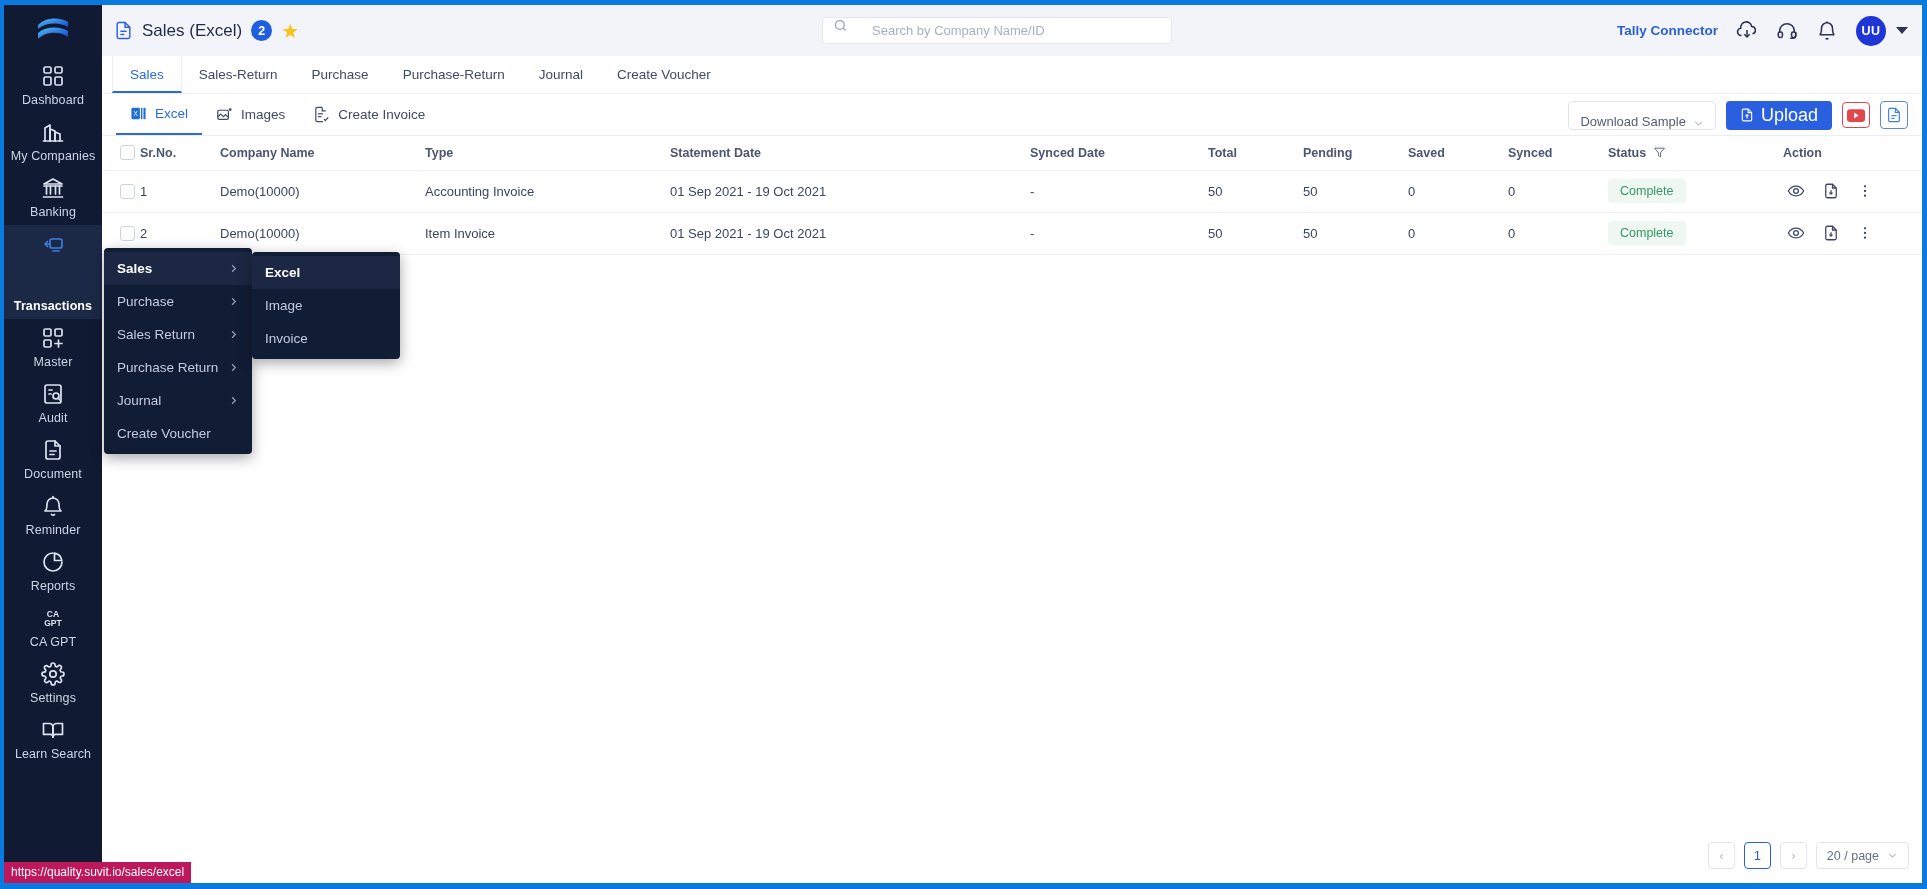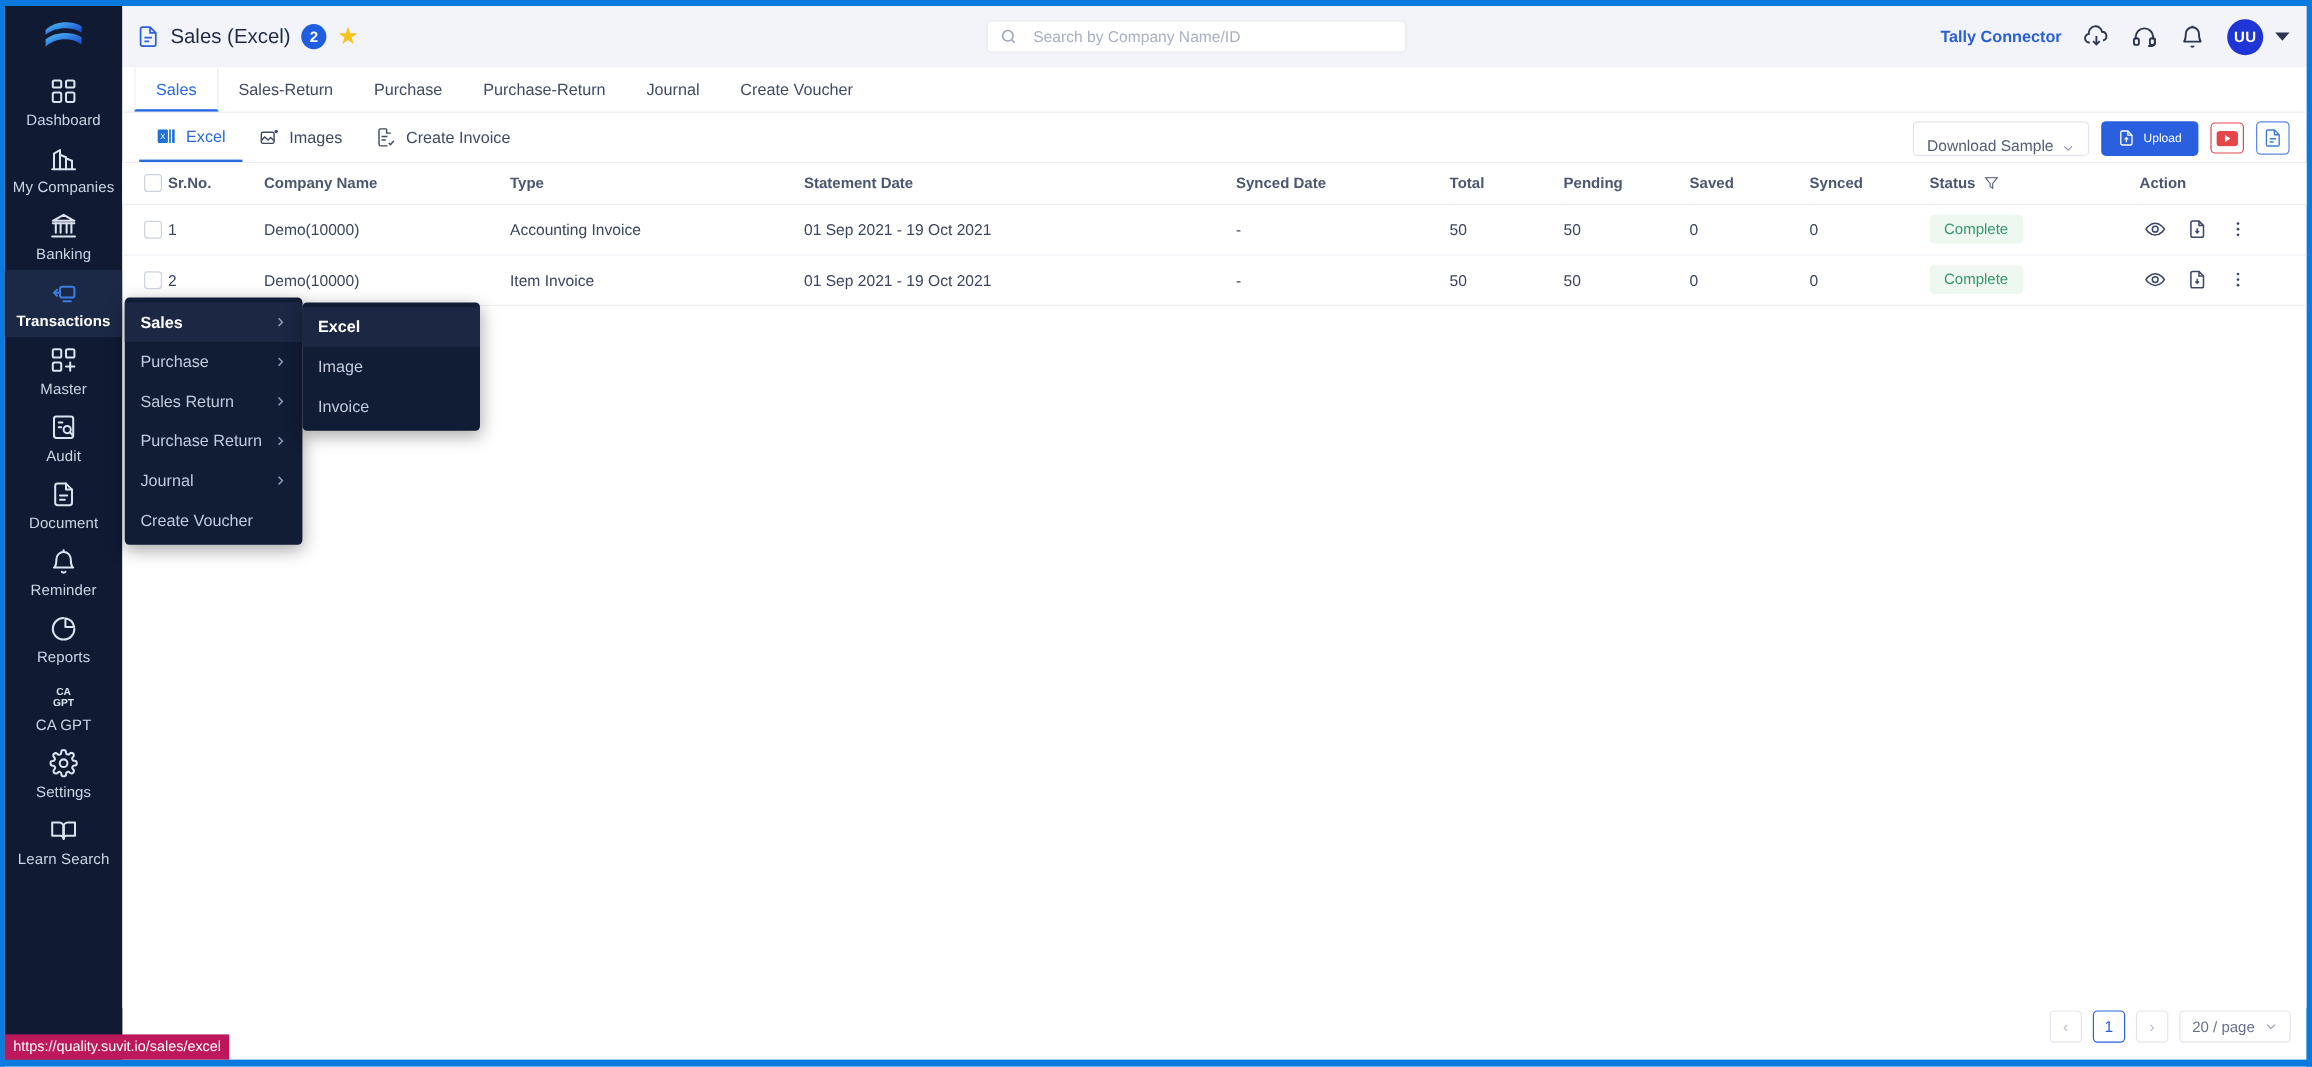--- a/index.html
+++ b/index.html
@@ -45,21 +45,21 @@
     width: 98px; padding: 7px 0 6px 0;
     display: flex; flex-direction: column; align-items: center; gap: 5px;
     cursor: pointer;
   }
   .nav-item.active { background: #1c2946; }
   .nav-item .ni-icon { width: 24px; height: 24px; display:block; color: #dbe2f0; }
   .nav-item.active .ni-icon { color: #3b7ddd; }
   .nav-label {
     font-size: 12.5px; color: #ccd4e4; letter-spacing: .1px; white-space: nowrap;
   }
-  .nav-item.active .nav-label { color: #ffffff; font-weight: 700; }
+  .nav-item.active .nav-label { color: #ffffff; font-weight: 700; margin-top: 38px; }
 
   
   .header {
     position: absolute; top: 5px; left: 102px;
     width: 1820px; height: 51px;
     background: #f3f4f9;
     display: flex; align-items: center;
   }
   .page-title-wrap { display: flex; align-items: center; gap: 9px; margin-left: 12px; }
   .page-title { font-size: 17px; color: #1f2b46; font-weight: 400; }
@@ -67,21 +67,21 @@
     min-width: 21px; height: 21px; border-radius: 50%;
     background: #1f5ee0; color: #fff; font-size: 12.5px; font-weight: 700;
     display: flex; align-items: center; justify-content: center; padding: 0 5px;
   }
   .star-icon { font-size: 20px; color: #f7c21a; line-height: 1; }
 
   .search-wrap {
     position: absolute; left: 720px; top: 12px;
     width: 350px; height: 27px;
     background: #ffffff; border: 1px solid #e7e8ef; border-radius: 4px;
-    display: flex; align-items: center; gap: 13px; padding: 0 10px;
+    display: flex; gap: 24px; padding: 0 10px;
   }
   .search-wrap input {
     border: none; outline: none; font-size: 13px; color: #2a3550;
     width: 100%; background: transparent;
     font-family: "Liberation Sans", sans-serif;
   }
   .search-wrap input::placeholder { color: #a9b0c4; }
 
   .header-right {
     position: absolute; right: 14px; top: 0; height: 51px;
@@ -138,21 +138,21 @@
     display: flex; align-items: center; gap: 10px;
   }
   .btn-download-sample {
     height: 29px; padding: 0 11px; background: #fff;
     border: 1px solid #e2e4ed; border-radius: 4px;
     font-size: 13px; color: #545d75; cursor: pointer;
     display: flex; align-items: flex-end; gap: 7px;
   }
   .btn-upload {
     height: 29px; padding: 0 14px; background: #2a5fe0; border: none; border-radius: 4px;
-    color: #fff; font-size: 10px; cursor: pointer;
+    color: #fff; font-size: 18px; cursor: pointer;
     display: flex; align-items: center; gap: 7px;
   }
   .btn-upload svg { width: 14px; height: 14px; display:block; }
   .icon-btn-yt {
     width: 28px; height: 26px; border: 1px solid #e4474a; border-radius: 4px;
     display: flex; align-items: center; justify-content: center; cursor: pointer; background:#fff;
   }
   .icon-btn-doc {
     width: 28px; height: 28px; border: 1px solid #5b86e5; border-radius: 4px;
     display: flex; align-items: center; justify-content: center; cursor: pointer; background:#fff;

